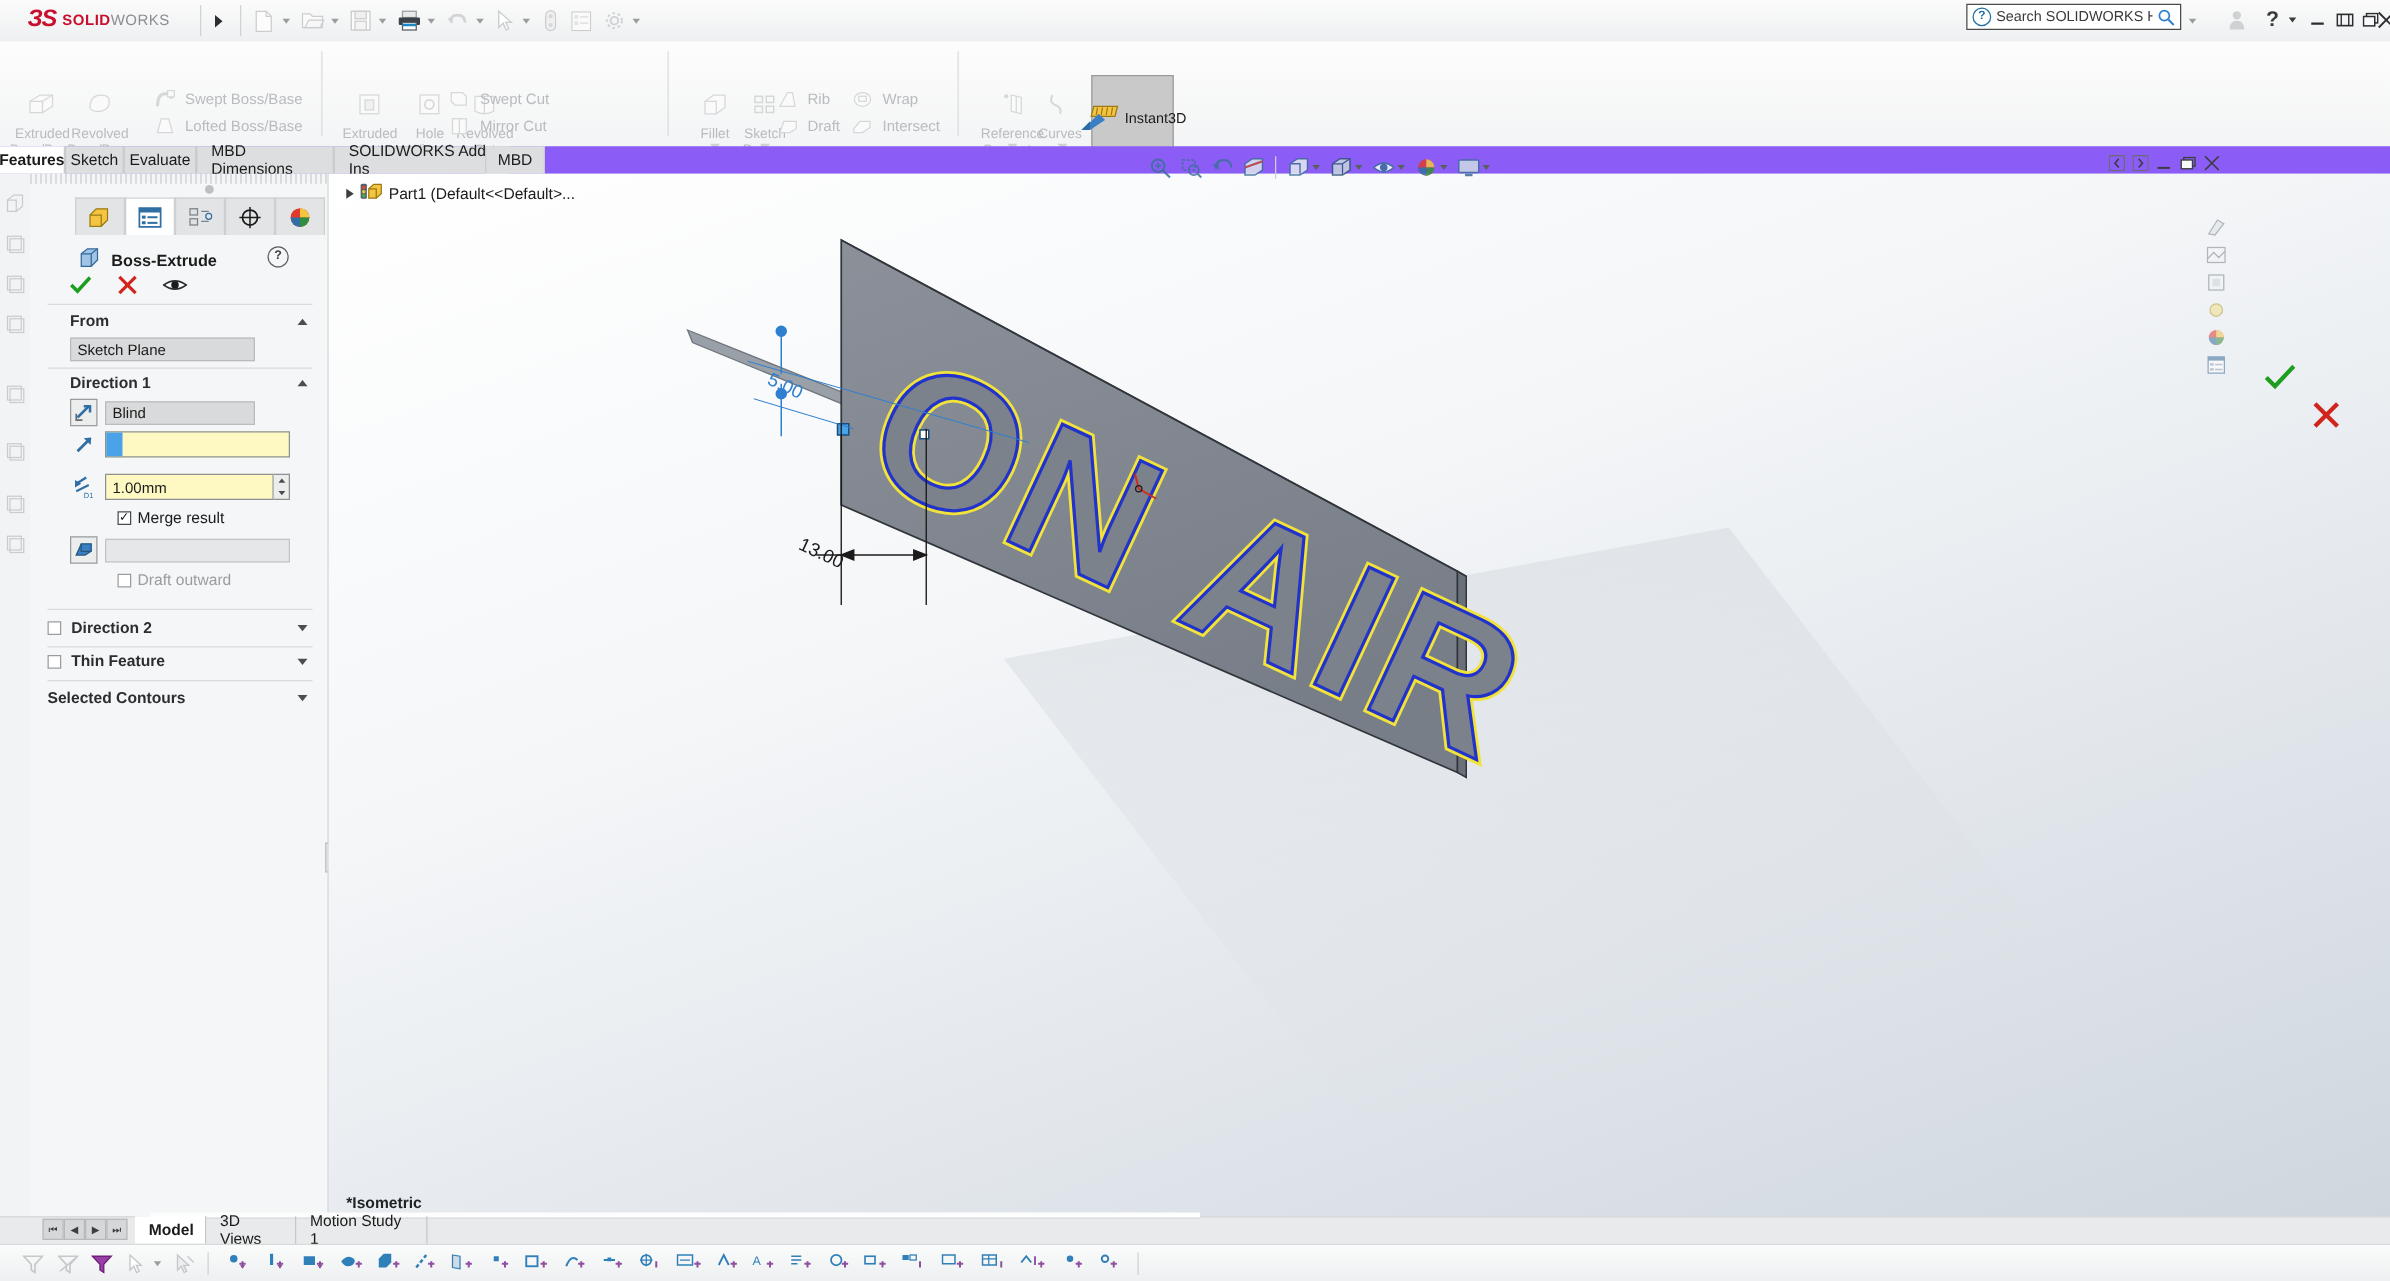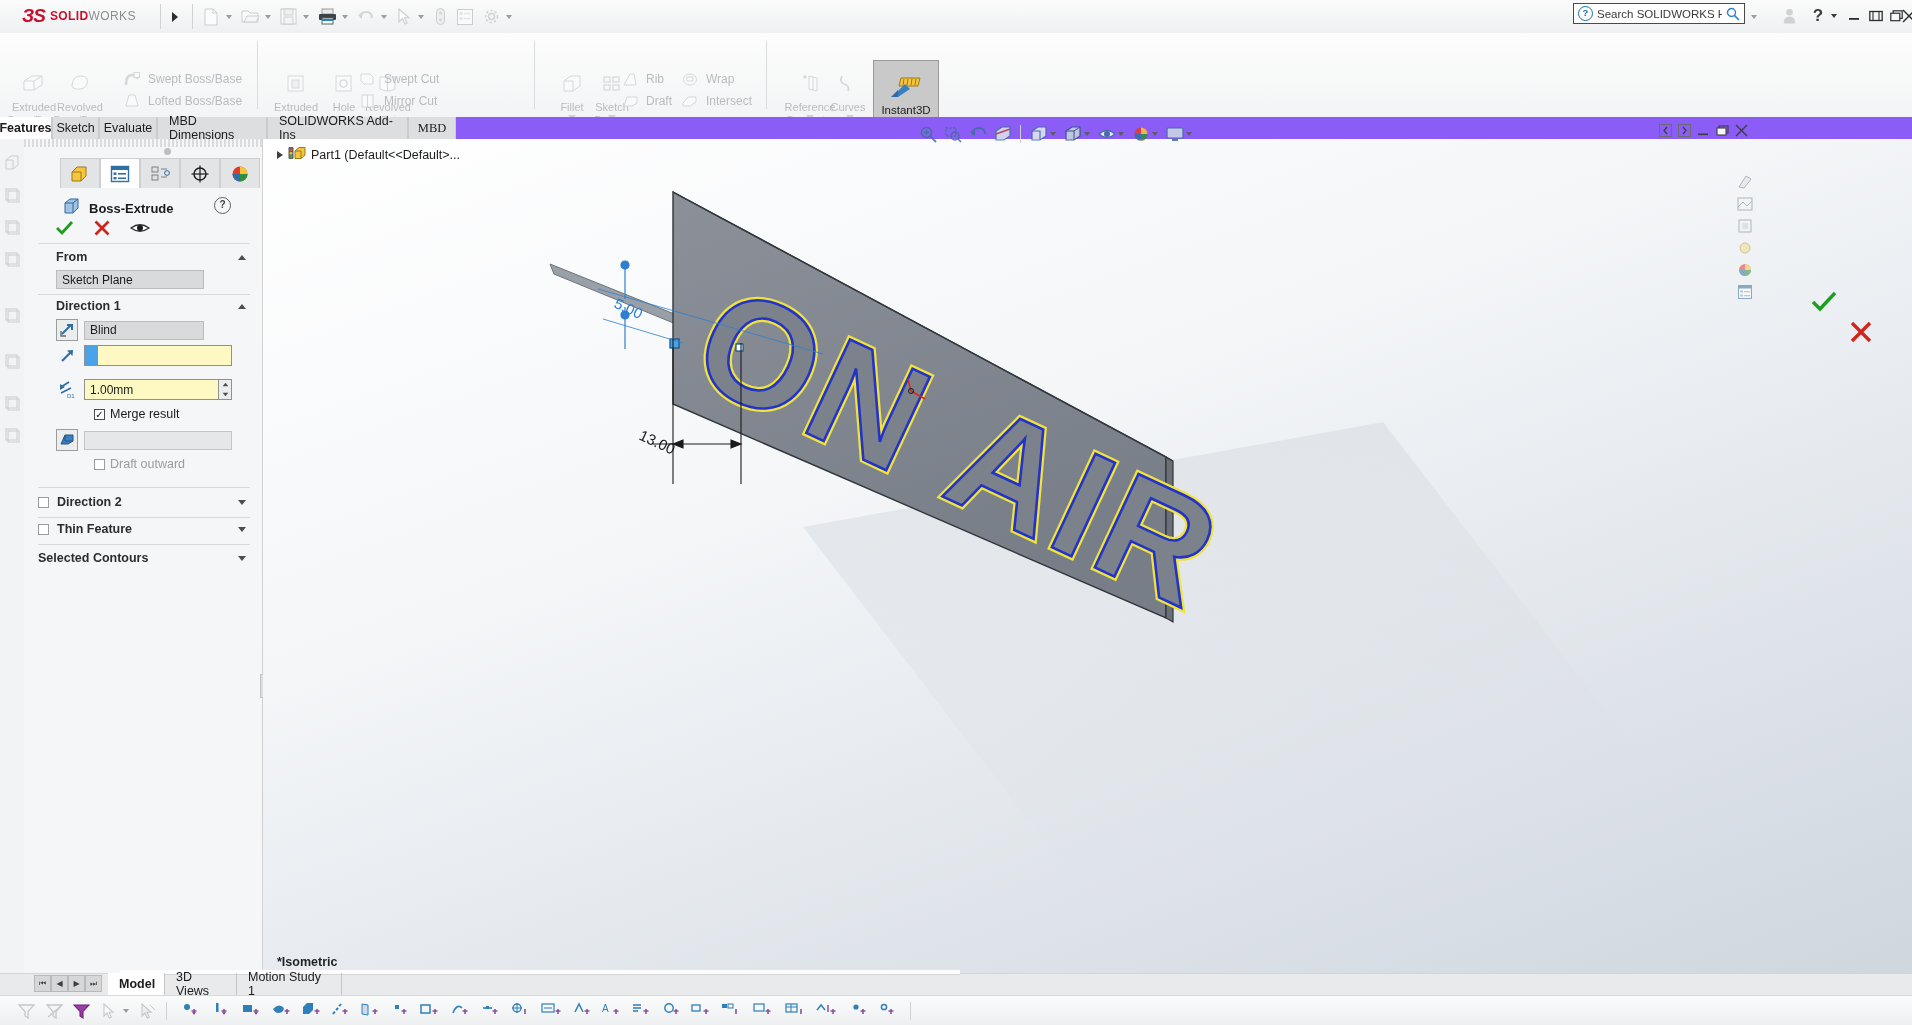--- a/index.html
+++ b/index.html
@@ -2,21 +2,21 @@
 <html><head>
 <meta charset="utf-8">
 <style>
   html,body{margin:0;padding:0;}
   body{
     width:1912px;height:1025px;overflow:hidden;
     font-family:"Liberation Sans","DejaVu Sans",sans-serif;
     font-size:12.5px;color:#1b1b1b;background:#f0f0f0;
     -webkit-font-smoothing:antialiased;
   }
-  .app{position:relative;width:1756px;height:1025px;}
+  .app{position:relative;width:1756px;height:1025px;padding-left:28px;}
 
   
   .titlebar{position:absolute;left:0;top:0;width:1912px;height:33px;
     background:linear-gradient(#fbfbfb,#eef0f1);border-bottom:1px solid #d2d4d6;}
   .logo{position:absolute;left:22px;top:3px;height:26px;display:flex;align-items:center;gap:5px;}
   .logo .ds{font-weight:bold;font-size:19px;color:#c8102e;font-style:italic;letter-spacing:-1px;}
   .logo .sw{font-size:12px;letter-spacing:.4px;}
   .logo .sw b{color:#c8102e;font-weight:bold;}
   .logo .sw i{color:#8b8d8f;font-style:normal;}
   .tb-sep{position:absolute;top:4px;width:1px;height:25px;background:#d0d2d4;}
@@ -38,21 +38,21 @@
     background:linear-gradient(#fdfdfd,#f3f4f5);border-bottom:1px solid #dfe1e3;}
   .rsep{position:absolute;top:8px;width:1px;height:68px;background:#dadcde;}
   .bigbtn{position:absolute;width:64px;text-align:center;color:#b9bcbe;font-size:11px;line-height:12.5px;}
   .bigbtn .ic{height:30px;display:flex;align-items:center;justify-content:center;margin-bottom:2px;}
   .bigbtn .lbl{display:block;}
   .dd{position:absolute;width:0;height:0;border-left:4px solid transparent;border-right:4px solid transparent;
     border-top:5px solid #cfd1d3;}
   .smbtn{position:absolute;height:20px;display:flex;align-items:center;gap:6px;color:#b9bcbe;font-size:12px;}
   .smbtn .ic{width:20px;height:18px;display:flex;align-items:center;justify-content:center;}
   .i3d{position:absolute;left:873px;top:27px;width:64px;height:68px;background:#c9c9c9;
-    border:1px solid #9a9a9a;display:flex;flex-direction:column;align-items:center;
+    border:1px solid #9a9a9a;display:flex;flex-direction:row;align-items:center;
     justify-content:center;gap:3px;color:#1b1b1b;font-size:11.5px;}
 
   
   .tabbar{position:absolute;left:0;top:117px;width:1912px;height:22px;background:#8b5cf6;}
   .tab{position:absolute;top:0;height:22px;display:flex;align-items:center;justify-content:center;
     padding:0 11px;font-size:12.5px;color:#1b1b1b;border-left:1px solid #c9cbcd;border-right:1px solid #c9cbcd;
     box-sizing:border-box;background:#dcdedf;}
   .tab.active{background:#fff;font-weight:bold;border-left:none;}
 
   
@@ -507,21 +507,21 @@
       <span>Instant3D</span>
     </div>
   </div>
 
   <div class="tabbar">
     <div class="tab active" style="left:0px;width:52px;">Features</div>
     <div class="tab" style="left:52px;width:47px;">Sketch</div>
     <div class="tab" style="left:99px;width:58px;">Evaluate</div>
     <div class="tab" style="left:157px;width:110px;">MBD Dimensions</div>
     <div class="tab" style="left:267px;width:141px;">SOLIDWORKS Add-Ins</div>
-    <div class="tab" style="left:408px;width:48px;font-family:Liberation Serif, serif;">MBD</div>
+    <div class="tab" style="left:388px;width:48px;">MBD</div>
   </div>
 
   <div class="rail">
     <div class="ri" style="top:15px;"><svg width="18" height="18" viewBox="0 0 18 18">
           <path d="M3 6 L8 2 L15 2 L15 11 L10 15 L3 15Z" fill="none" stroke="#9a9c9e"></path>
           <path d="M3 6 L10 6 L10 15" fill="none" stroke="#9a9c9e"></path>
         </svg></div>
     <div class="ri" style="top:47px;"><svg width="18" height="18" viewBox="0 0 18 18">
           <rect x="3" y="3" width="11" height="11" fill="none" stroke="#9a9c9e"></rect>
           <rect x="5" y="5" width="11" height="11" fill="none" stroke="#9a9c9e"></rect>

